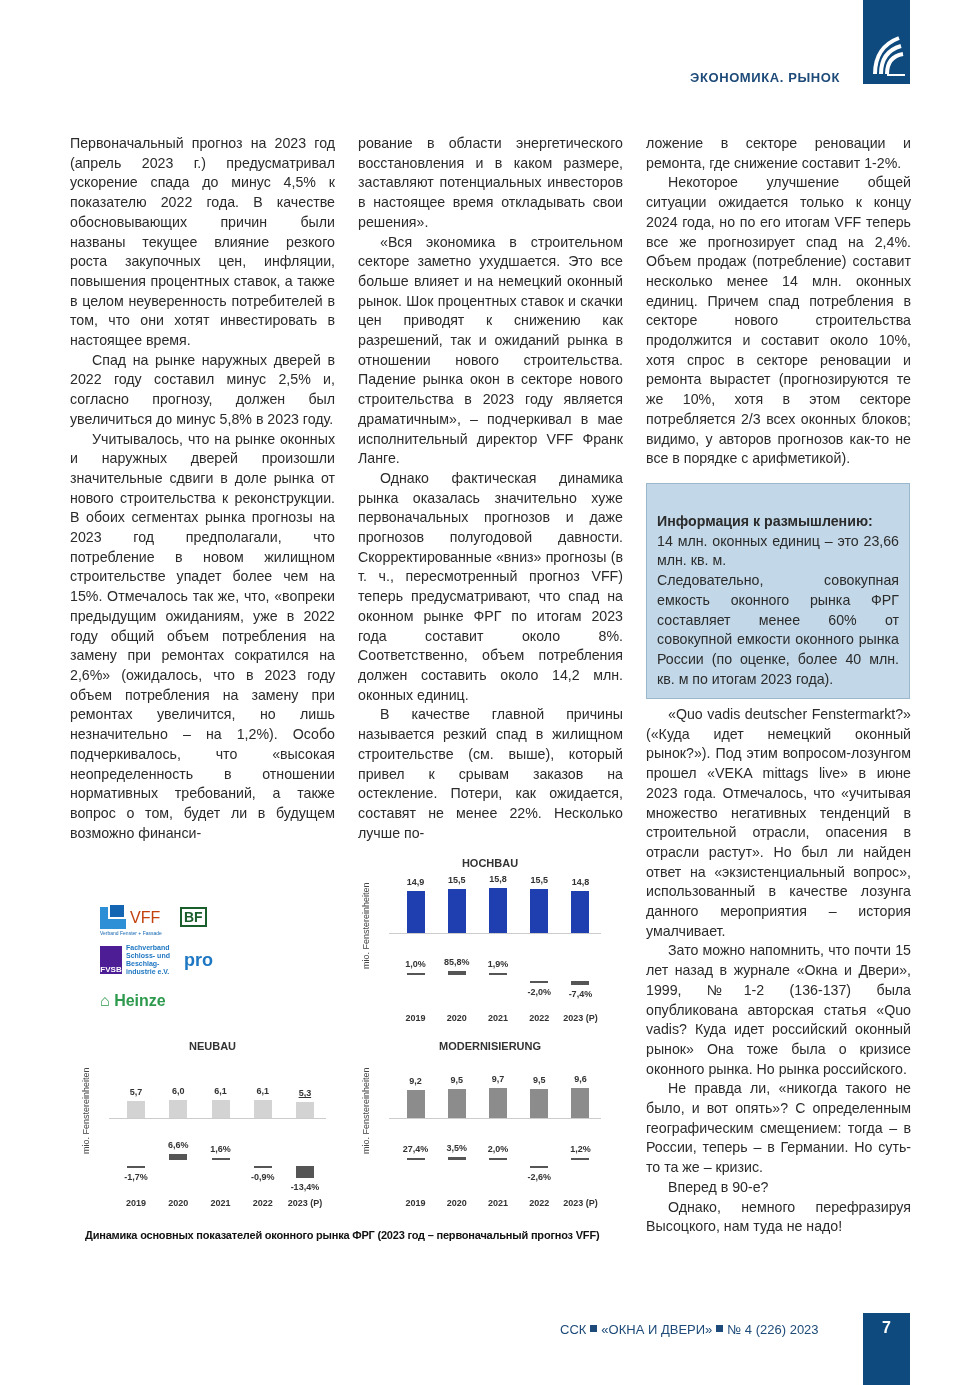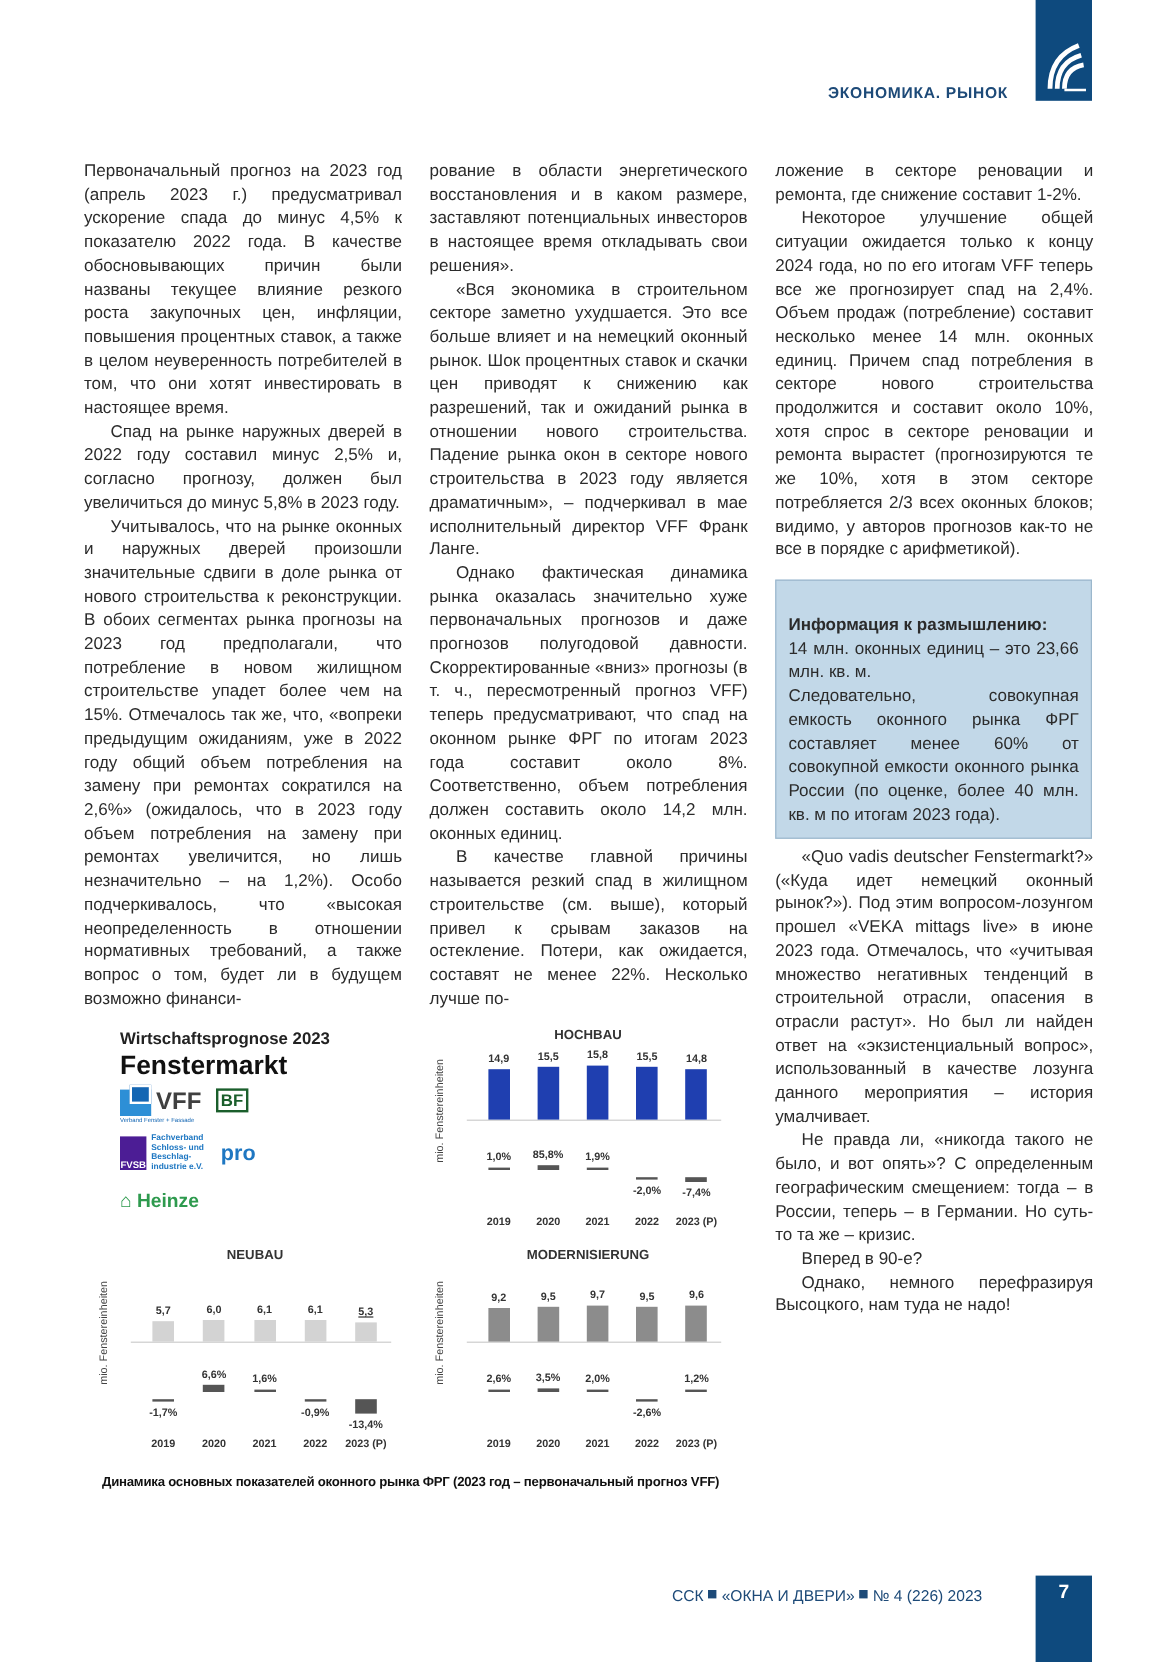--- a/index.html
+++ b/index.html
@@ -31,21 +31,21 @@
   .infobox p { margin: 0; }
 
   .figure { position: absolute; left: 90px; top: 845px; width: 530px; height: 370px; }
   .fig-head { position: absolute; left: 10px; top: 12px; }
   .fig-head .t1 { font-size: 14px; font-weight: bold; color: #222; }
   .fig-head .t2 { font-size: 22px; font-weight: bold; color: #111; margin-top: 2px; }
   .logos { position: absolute; left: 10px; top: 62px; width: 140px; }
   .logo-vff { display: flex; align-items: center; gap: 4px; }
   .logo-vff .sq { width: 26px; height: 22px; background: #2d8fd6; position: relative; }
   .logo-vff .sq::after { content:""; position:absolute; left:8px; top:-4px; width:14px; height:12px; background:#1466b3; border:2px solid #fff;}
-  .logo-vff .txt { font-size: 20px; font-weight: bold; color: #404040; }
+  .logo-vff .txt { font-size: 16px; font-weight: normal; color: #c2410c; }
   .logo-bf { position: absolute; left: 80px; top: 0; font-size: 14px; font-weight: bold; color: #1a5e2b; border: 2px solid #1a5e2b; padding: 0 2px;}
   .logo-vff-sub { font-size: 5px; color: #1466b3; margin-top: 1px; }
   .logo-fvsb { display: flex; align-items: center; gap: 4px; margin-top: 8px; }
   .logo-fvsb .box { width: 22px; height: 28px; background: #4c1d95; color:#fff; font-size:8px; font-weight:bold; display:flex; align-items:flex-end; justify-content:center;}
   .logo-fvsb .lines { font-size: 7px; line-height: 8px; color: #1e77c2; font-weight: bold; }
   .logo-pro { font-size: 18px; color: #1e77c2; font-weight: bold; margin-left: 4px; }
   .logo-heinze { margin-top: 16px; font-size: 16px; font-weight: bold; color: #2e9a4e; }
 
   .chart { position: absolute; }
   .chart .ctitle { position: absolute; top: 0; width: 100%; text-align: center; font-size: 11px; font-weight: bold; color: #333; }
@@ -102,30 +102,27 @@
 </div>
 
 <div class="infobox">
   <p class="ib-title">Информация к размышлению:</p>
   <p>14 млн. оконных единиц – это 23,66 млн. кв. м.</p>
   <p>Следовательно, совокупная емкость оконного рынка ФРГ составляет менее 60% от совокупной емкости оконного рынка России (по оценке, более 40 млн. кв. м по итогам 2023 года).</p>
 </div>
 
 <div class="col c3b">
   <p class="ind">«Quo vadis deutscher Fenstermarkt?» («Куда идет немецкий оконный рынок?»). Под этим вопросом-лозунгом прошел «VEKA mittags live» в июне 2023 года. Отмечалось, что «учитывая множество негативных тенденций в строительной отрасли, опасения в отрасли растут». Но был ли найден ответ на «экзистенциальный вопрос», использованный в качестве лозунга данного мероприятия – история умалчивает.</p>
+  <p class="ind">Зато можно напомнить, что почти 15 лет назад в журнале «Окна и Двери», 1999, №1-2 (136-137) была опубликована авторская статья «Quo vadis? Куда идет российский оконный рынок» Она тоже была о кризисе оконного рынка. Но рынка российского.</p>
   <p class="ind">Не правда ли, «никогда такого не было, и вот опять»? С определенным географическим смещением: тогда – в России, теперь – в Германии. Но суть-то та же – кризис.</p>
   <p class="ind">Вперед в 90-е?</p>
   <p class="ind">Однако, немного перефразируя Высоцкого, нам туда не надо!</p>
 </div>
 
 <div class="figure">
-  <div class="fig-head">
-    <div class="t1">Wirtschaftsprognose 2023</div>
-    <div class="t2">Fenstermarkt</div>
-  </div>
   <div class="logos">
     <div style="position:relative;">
       <div class="logo-vff">
         <span class="sq"></span>
         <span class="txt">VFF</span>
       </div>
       <div class="logo-vff-sub">Verband Fenster + Fassade</div>
       <div class="logo-bf">BF</div>
     </div>
     <div class="logo-fvsb">
@@ -201,21 +198,21 @@
       <div class="year" style="left: 187.9px; top: 160px;">2023 (P)</div>
     </div>
 
   <div class="chart" id="chart-2" style="left:285px; top:193px; width:230px; height:175px;">
       <div class="ctitle" style="top: 2px;">MODERNISIERUNG</div>
       <div class="ylab">mio. Fenstereinheiten</div>
       <div class="axis" style="top: 80px;"></div>
       <div class="bar" style="left: 31.6px; top: 51.5464px; height: 28.4536px; background: rgb(140, 140, 140);"></div>
       <div class="val" style="left: 20.6px; top: 37.5464px;">9,2</div>
       <div class="pbar" style="left: 31.6px; width: 18px; height: 2.34px; top: 119.66px;"></div>
-      <div class="pct" style="left: 20.6px; top: 105.66px;">2,6%</div>
+      <div class="pct" style="left: 20.6px; top: 105.66px;">27,4%</div>
       <div class="year" style="left: 18.6px; top: 160px;">2019</div>
       <div class="bar" style="left: 72.8px; top: 50.6186px; height: 29.3814px; background: rgb(140, 140, 140);"></div>
       <div class="val" style="left: 61.8px; top: 36.6186px;">9,5</div>
       <div class="pbar" style="left: 72.8px; width: 18px; height: 3.15px; top: 118.85px;"></div>
       <div class="pct" style="left: 61.8px; top: 104.85px;">3,5%</div>
       <div class="year" style="left: 59.8px; top: 160px;">2020</div>
       <div class="bar" style="left: 114px; top: 50px; height: 30px; background: rgb(140, 140, 140);"></div>
       <div class="val" style="left: 103px; top: 36px;">9,7</div>
       <div class="pbar" style="left: 114px; width: 18px; height: 2px; top: 120px;"></div>
       <div class="pct" style="left: 103px; top: 106px;">2,0%</div>

